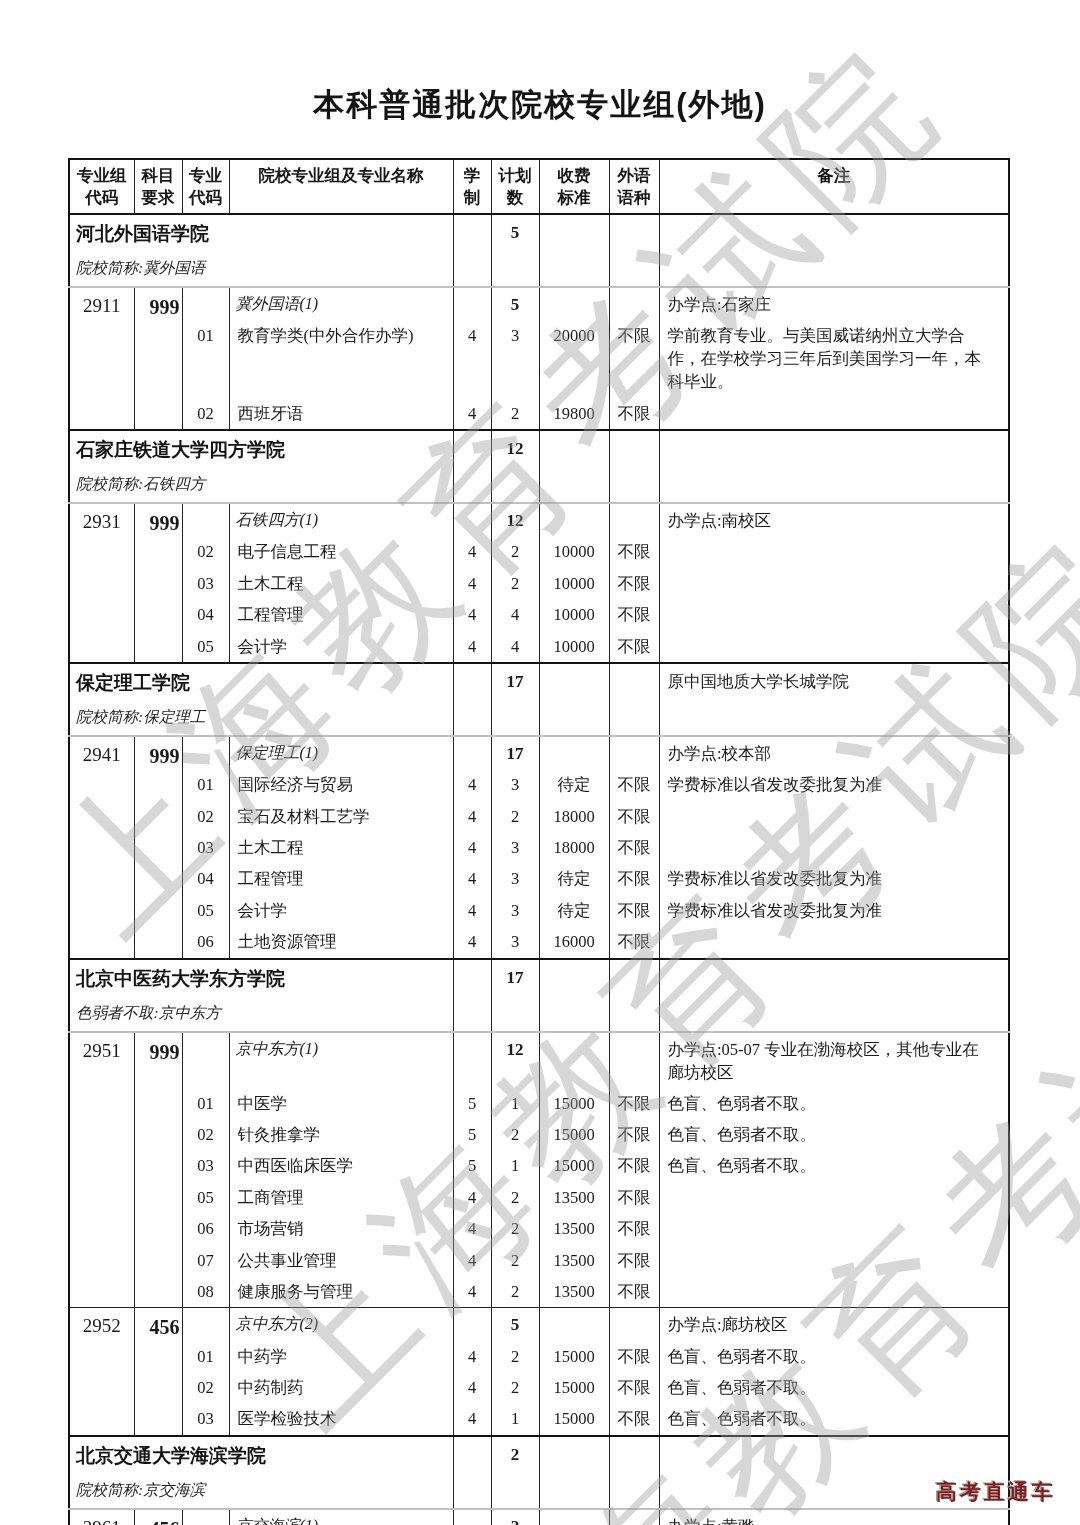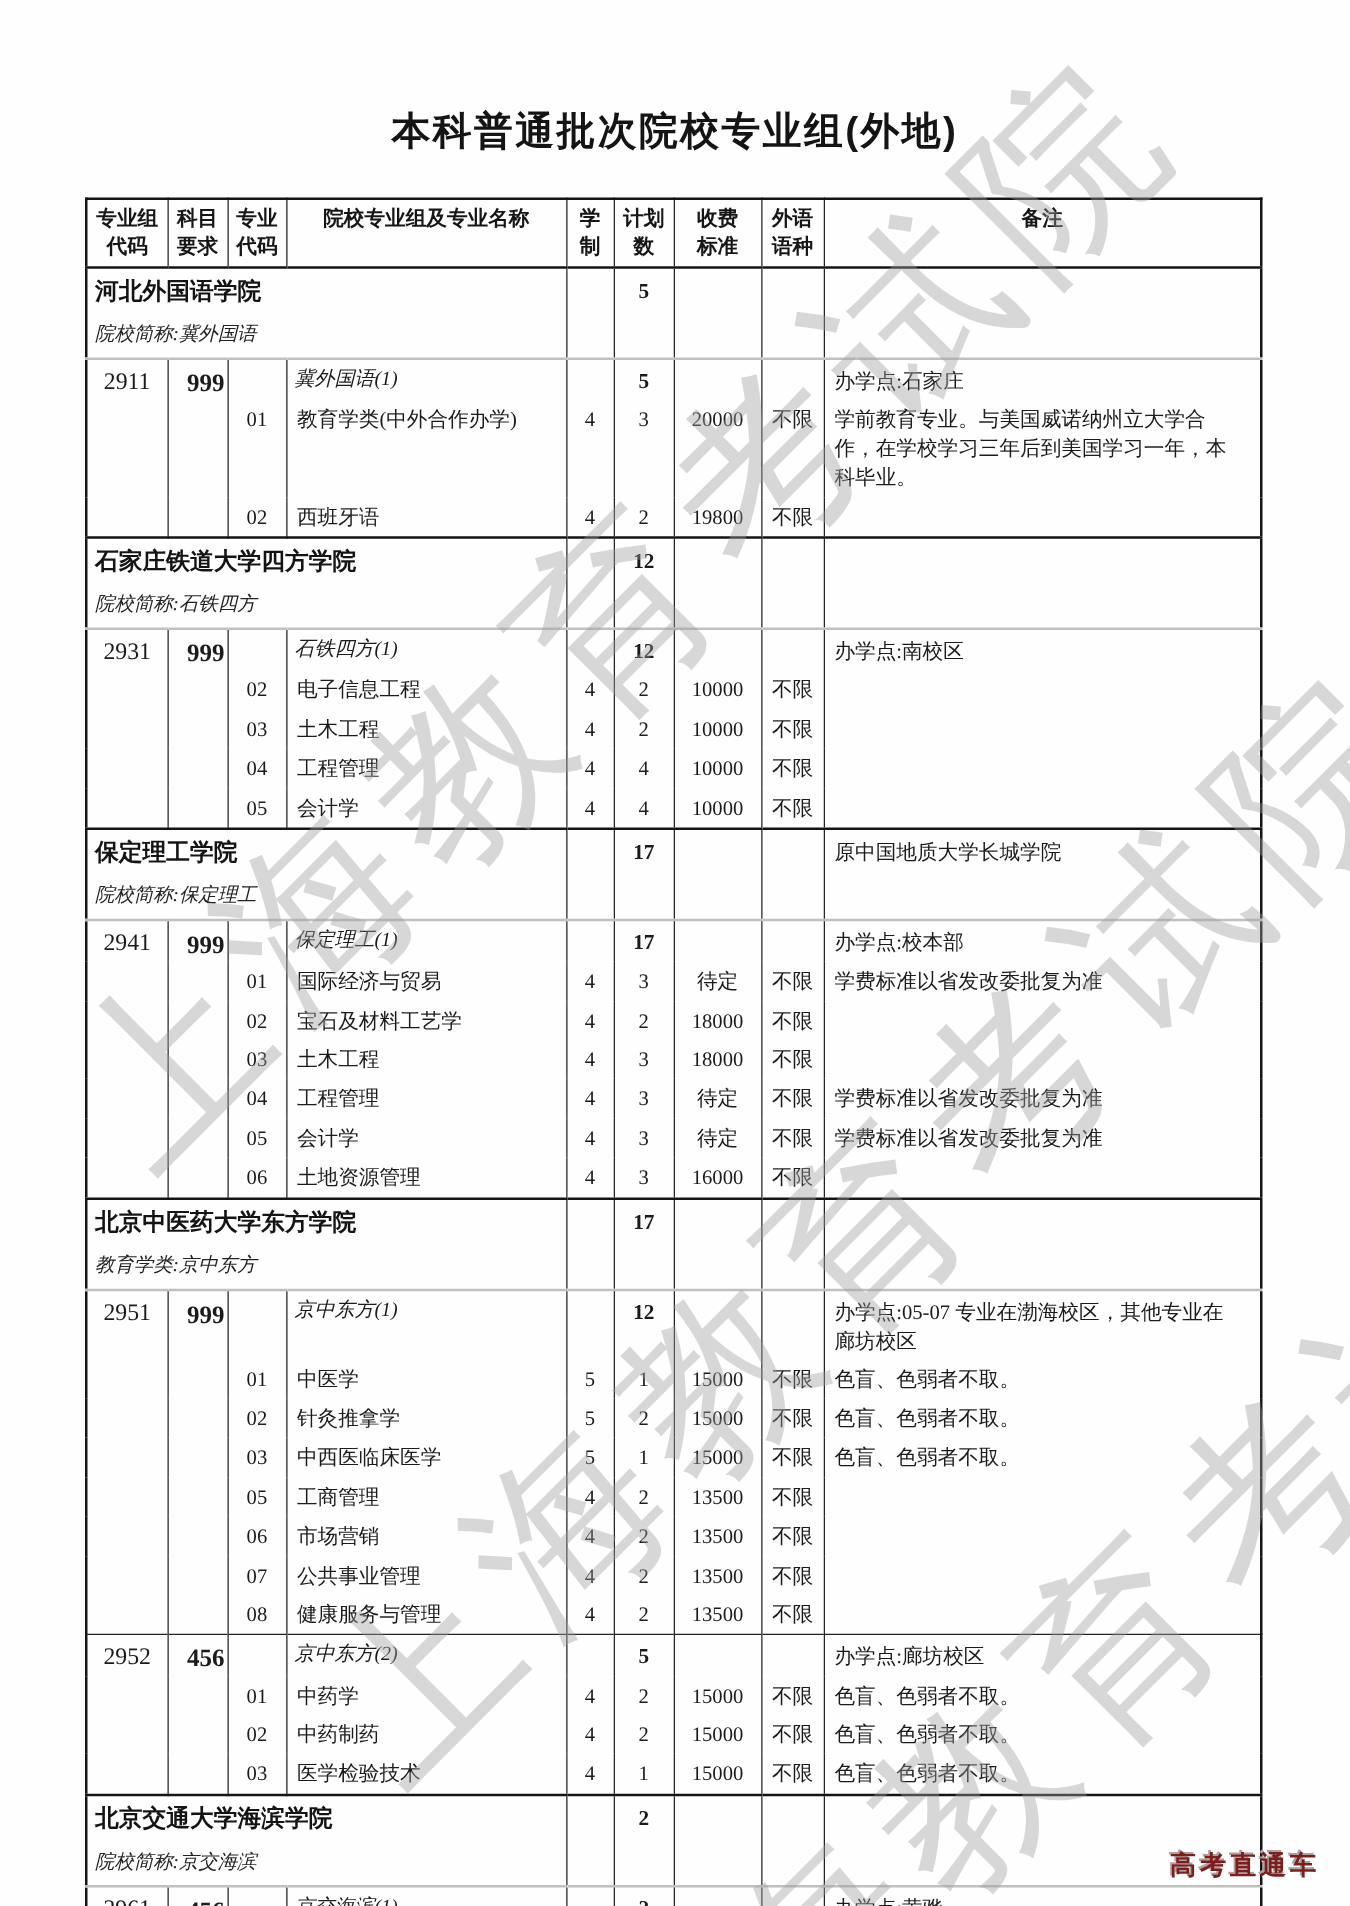--- a/index.html
+++ b/index.html
@@ -303,21 +303,21 @@
             <td class="mname">土地资源管理</td>
             <td class="num">4</td>
             <td class="num">3</td>
             <td class="num">16000</td>
             <td class="num">不限</td>
             <td class="remark"></td>
           </tr>
           <tr class="row-section">
             <td class="sec-cell" colspan="4">
               <div class="sec-name">北京中医药大学东方学院</div>
-              <div class="sec-abbr">教育学类:京中东方</div>
+              <div class="sec-abbr">色弱者不取:京中东方</div>
             </td>
             <td class="num"></td>
             <td class="num plan-strong">17</td>
             <td class="num"></td>
             <td class="num"></td>
             <td class="remark"></td>
           </tr>
           <tr class="row-group after-sec">
             <td class="num gcode" rowspan="8">2951</td>
             <td class="num req-cell" rowspan="8">999</td>

